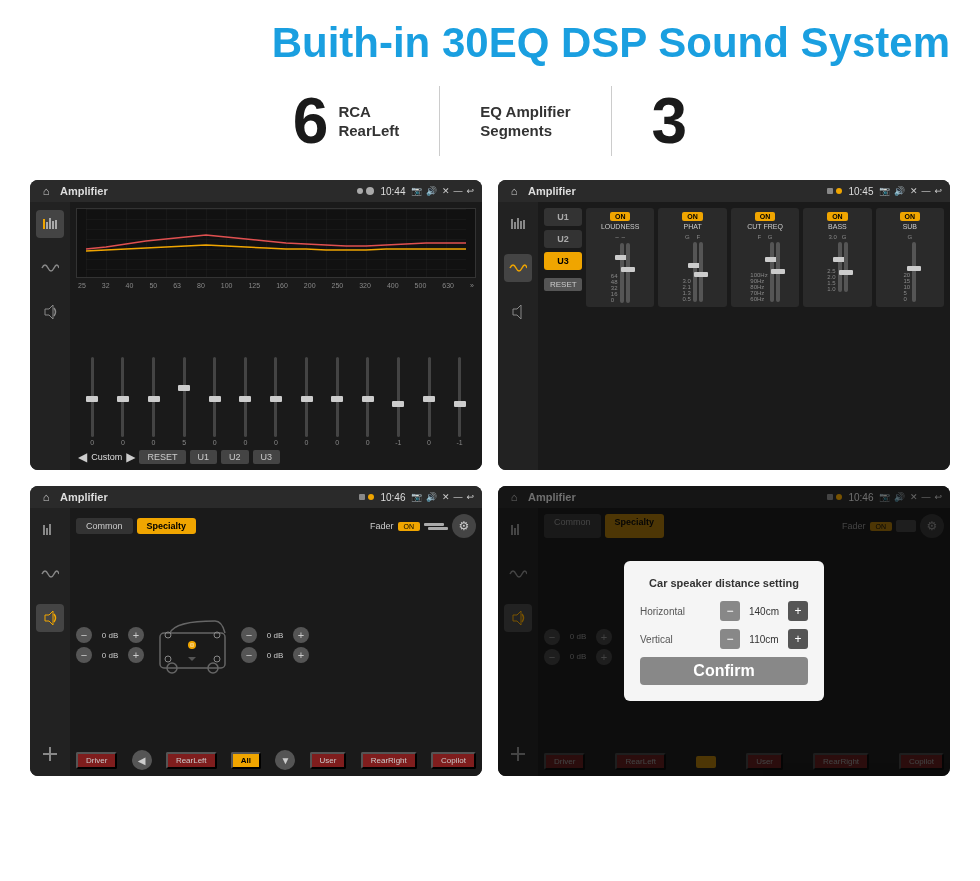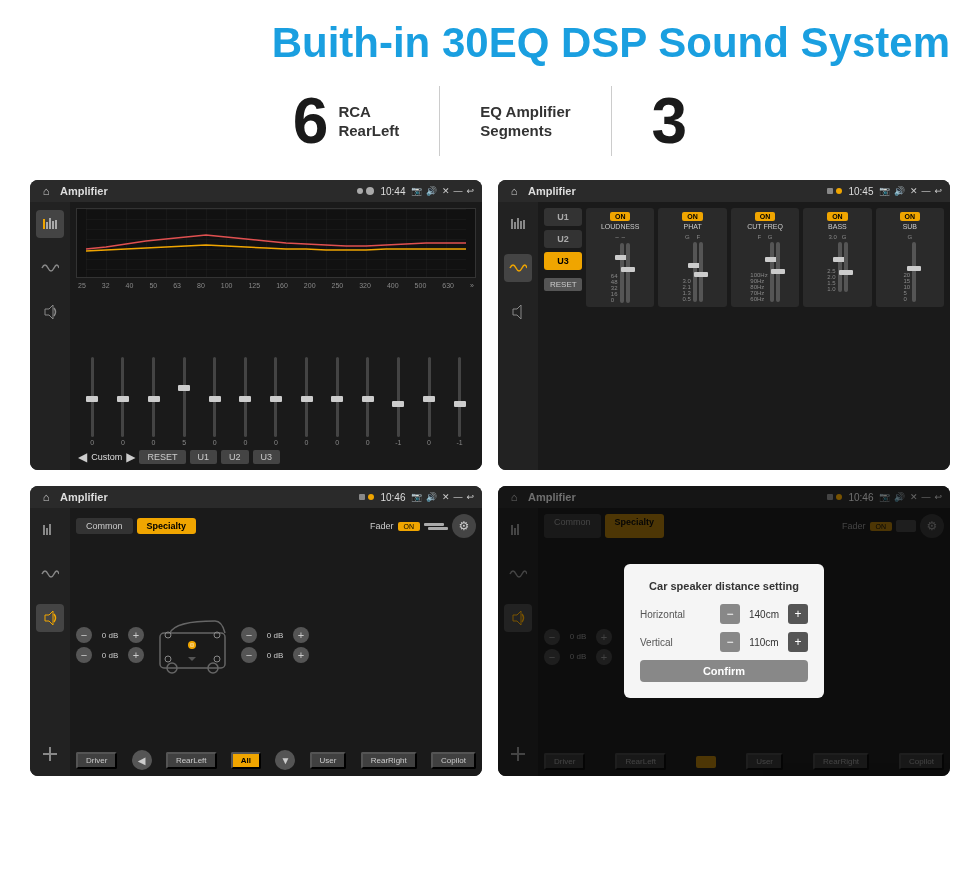--- a/index.html
+++ b/index.html
@@ -357,21 +357,21 @@
       font-size: 11px;
       cursor: pointer;
     }
     .db-value {
       font-size: 8px;
       color: #ccc;
       min-width: 30px;
       text-align: center;
     }
     .nav-btn {
-      background: #404040;
+      background: #7f1d1d;
       color: #ccc;
       font-size: 8px;
       padding: 2px 8px;
       border-radius: 2px;
       cursor: pointer;
     }
     .nav-btn.highlight {
       background: #f0a500;
       color: #000;
       font-weight: 700;
@@ -444,21 +444,21 @@
       color: #333;
       min-width: 40px;
       text-align: center;
     }
     .step-plus {
       background: #555;
     }
     .dialog-confirm-btn {
       background: #888;
       color: #fff;
-      font-size: 11px;
+      font-size: 16px;
       font-weight: 600;
       text-align: center;
       padding: 5px 0;
       border-radius: 4px;
       margin-top: 8px;
       cursor: pointer;
       width: 100%;
     }
 
     

